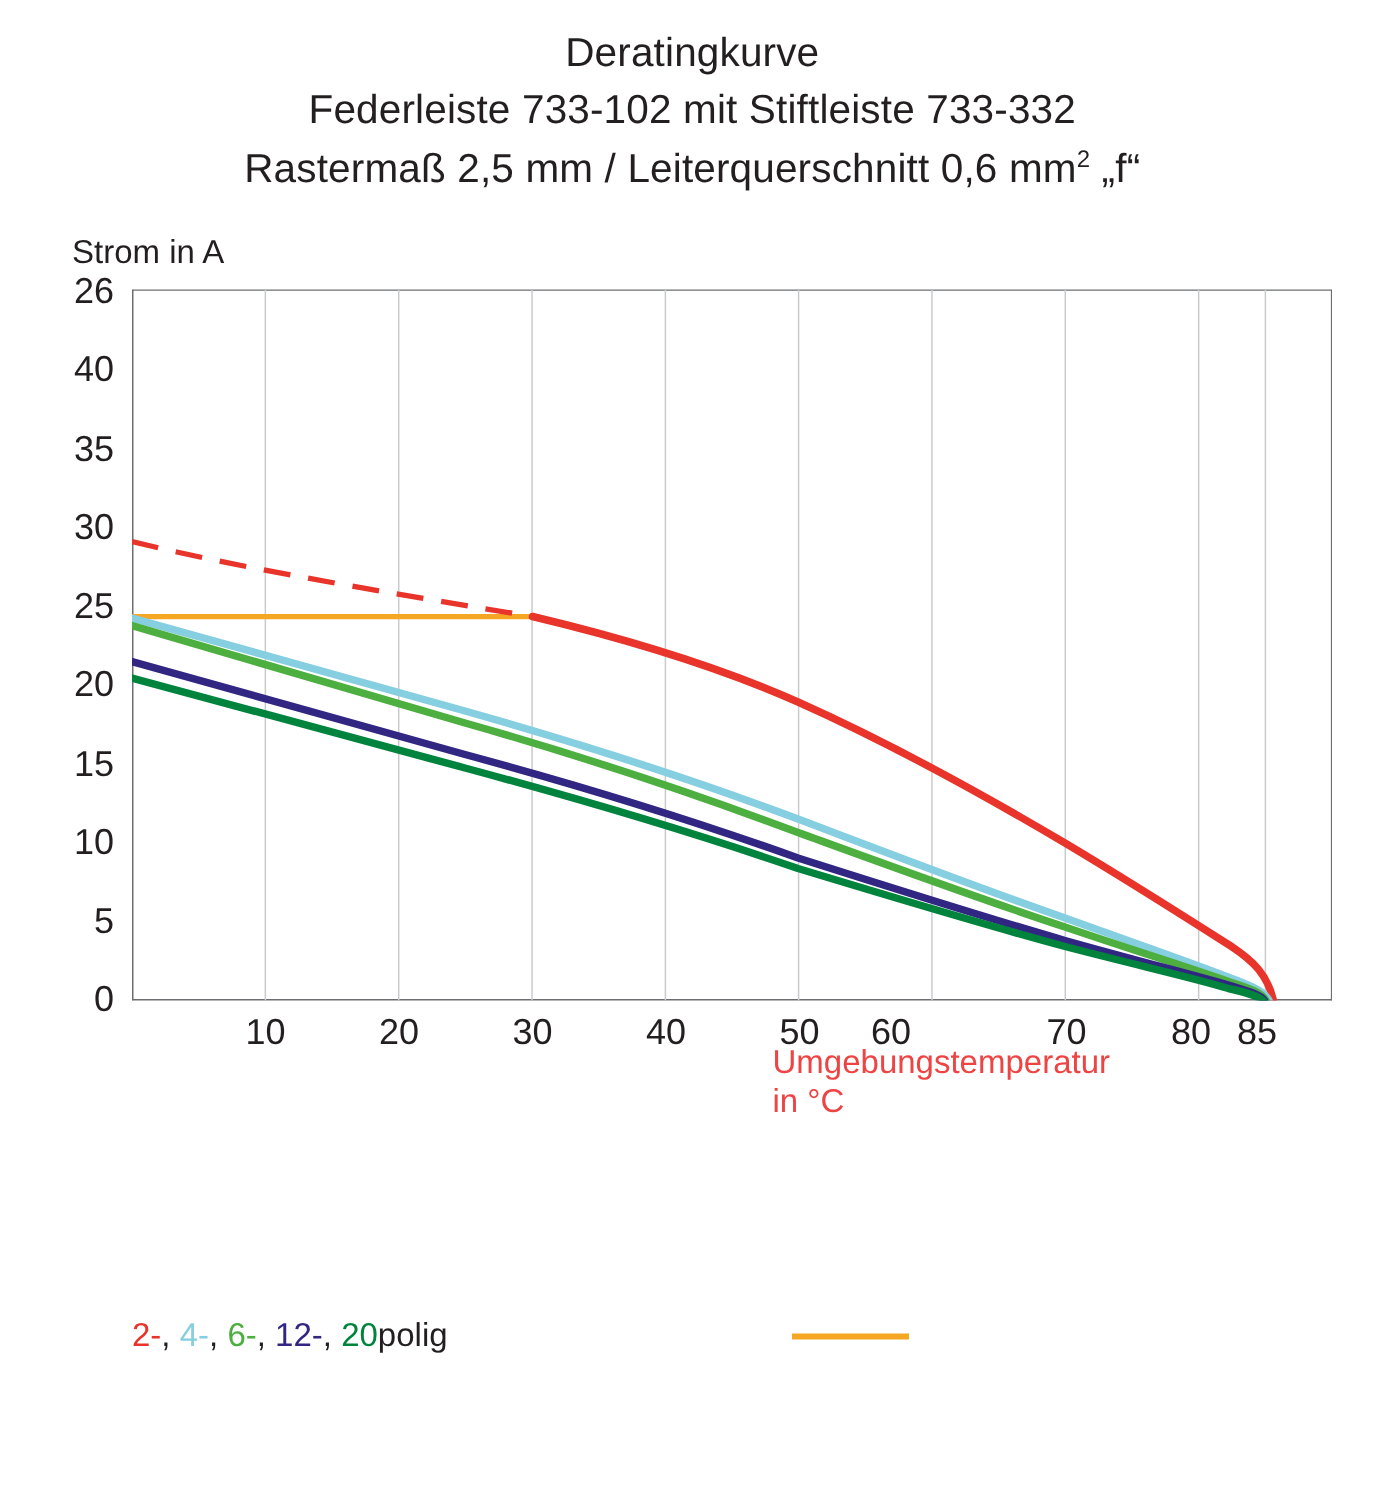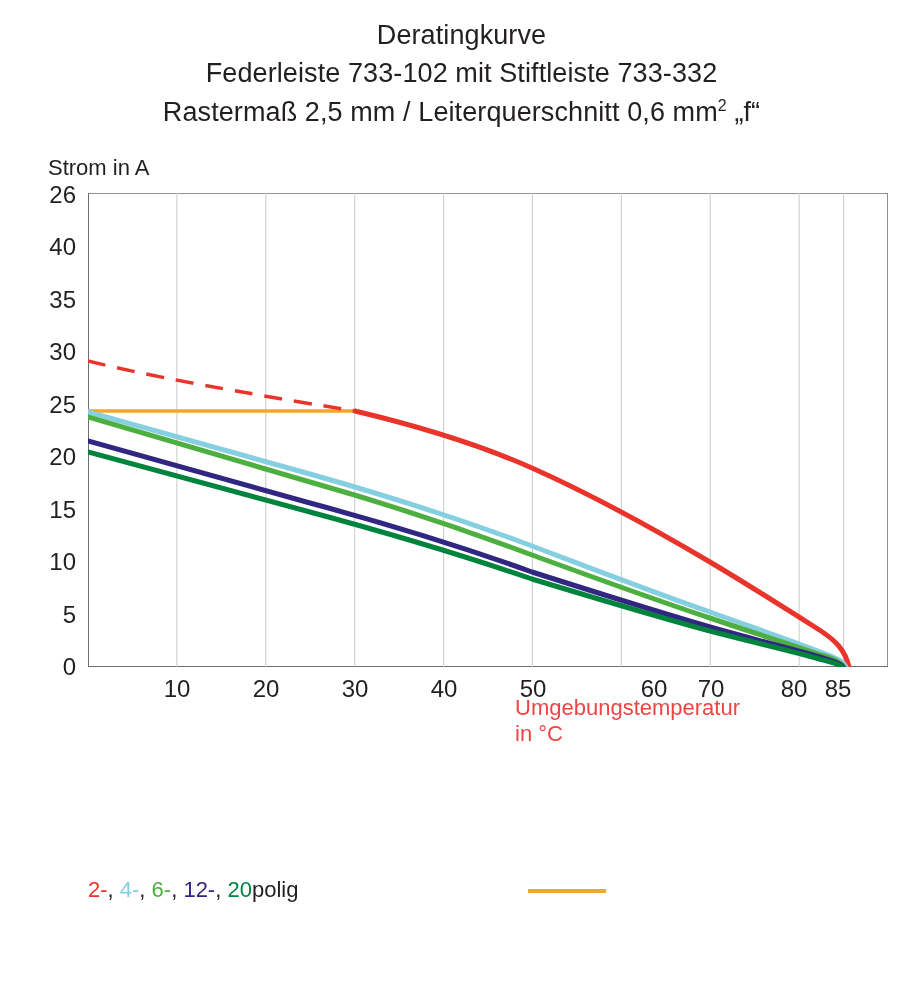--- a/index.html
+++ b/index.html
@@ -120,21 +120,21 @@
   <div class="ytick" style="left:30px; top:349px;">15</div>
   <div class="ytick" style="left:30px; top:401px;">10</div>
   <div class="ytick" style="left:30px; top:454px;">5</div>
   <div class="ytick" style="left:30px; top:506px;">0</div>
 
   <div class="xtick" style="left:147px; top:528px;">10</div>
   <div class="xtick" style="left:236px; top:528px;">20</div>
   <div class="xtick" style="left:325px; top:528px;">30</div>
   <div class="xtick" style="left:414px; top:528px;">40</div>
   <div class="xtick" style="left:503px; top:528px;">50</div>
-  <div class="xtick" style="left:624px; top:528px;">60</div>
+  <div class="xtick" style="left:564px; top:528px;">60</div>
   <div class="xtick" style="left:681px; top:528px;">70</div>
   <div class="xtick" style="left:764px; top:528px;">80</div>
   <div class="xtick" style="left:808px; top:528px;">85</div>
 
   <div class="plot">
     <svg class="svgroot" width="800" height="474" viewBox="0 0 800 474" xmlns="http://www.w3.org/2000/svg">
 
       <g>
         <line x1="0" y1="0" x2="0" y2="474" stroke="#6d6e71" stroke-width="2"></line>
         <line x1="0" y1="474" x2="800" y2="474" stroke="#6d6e71" stroke-width="2"></line>

